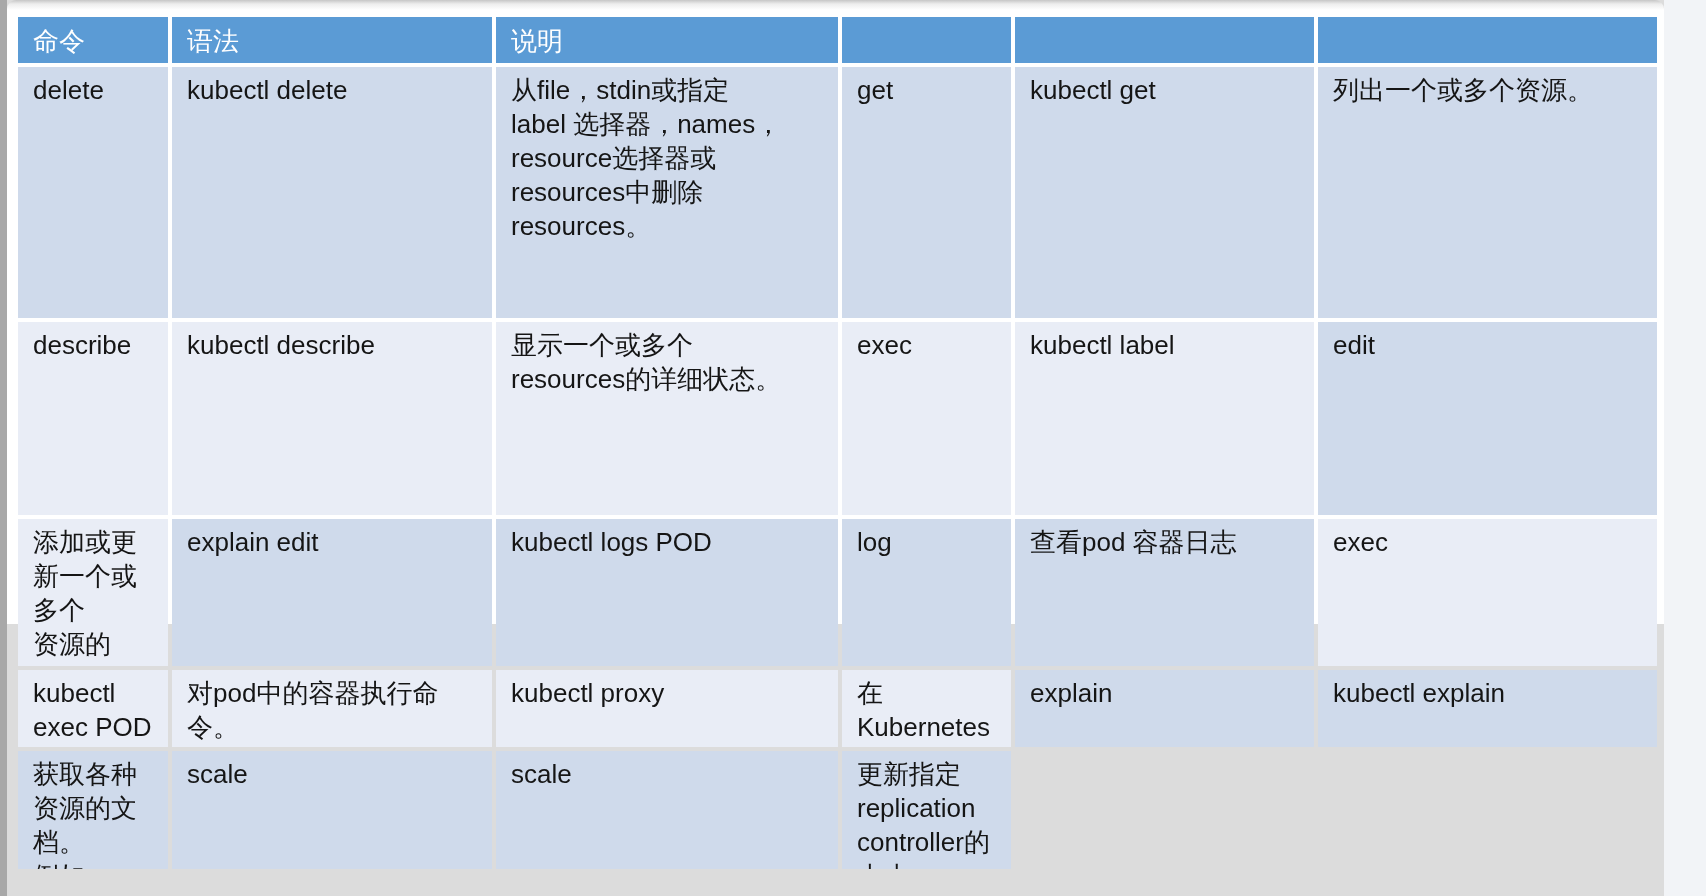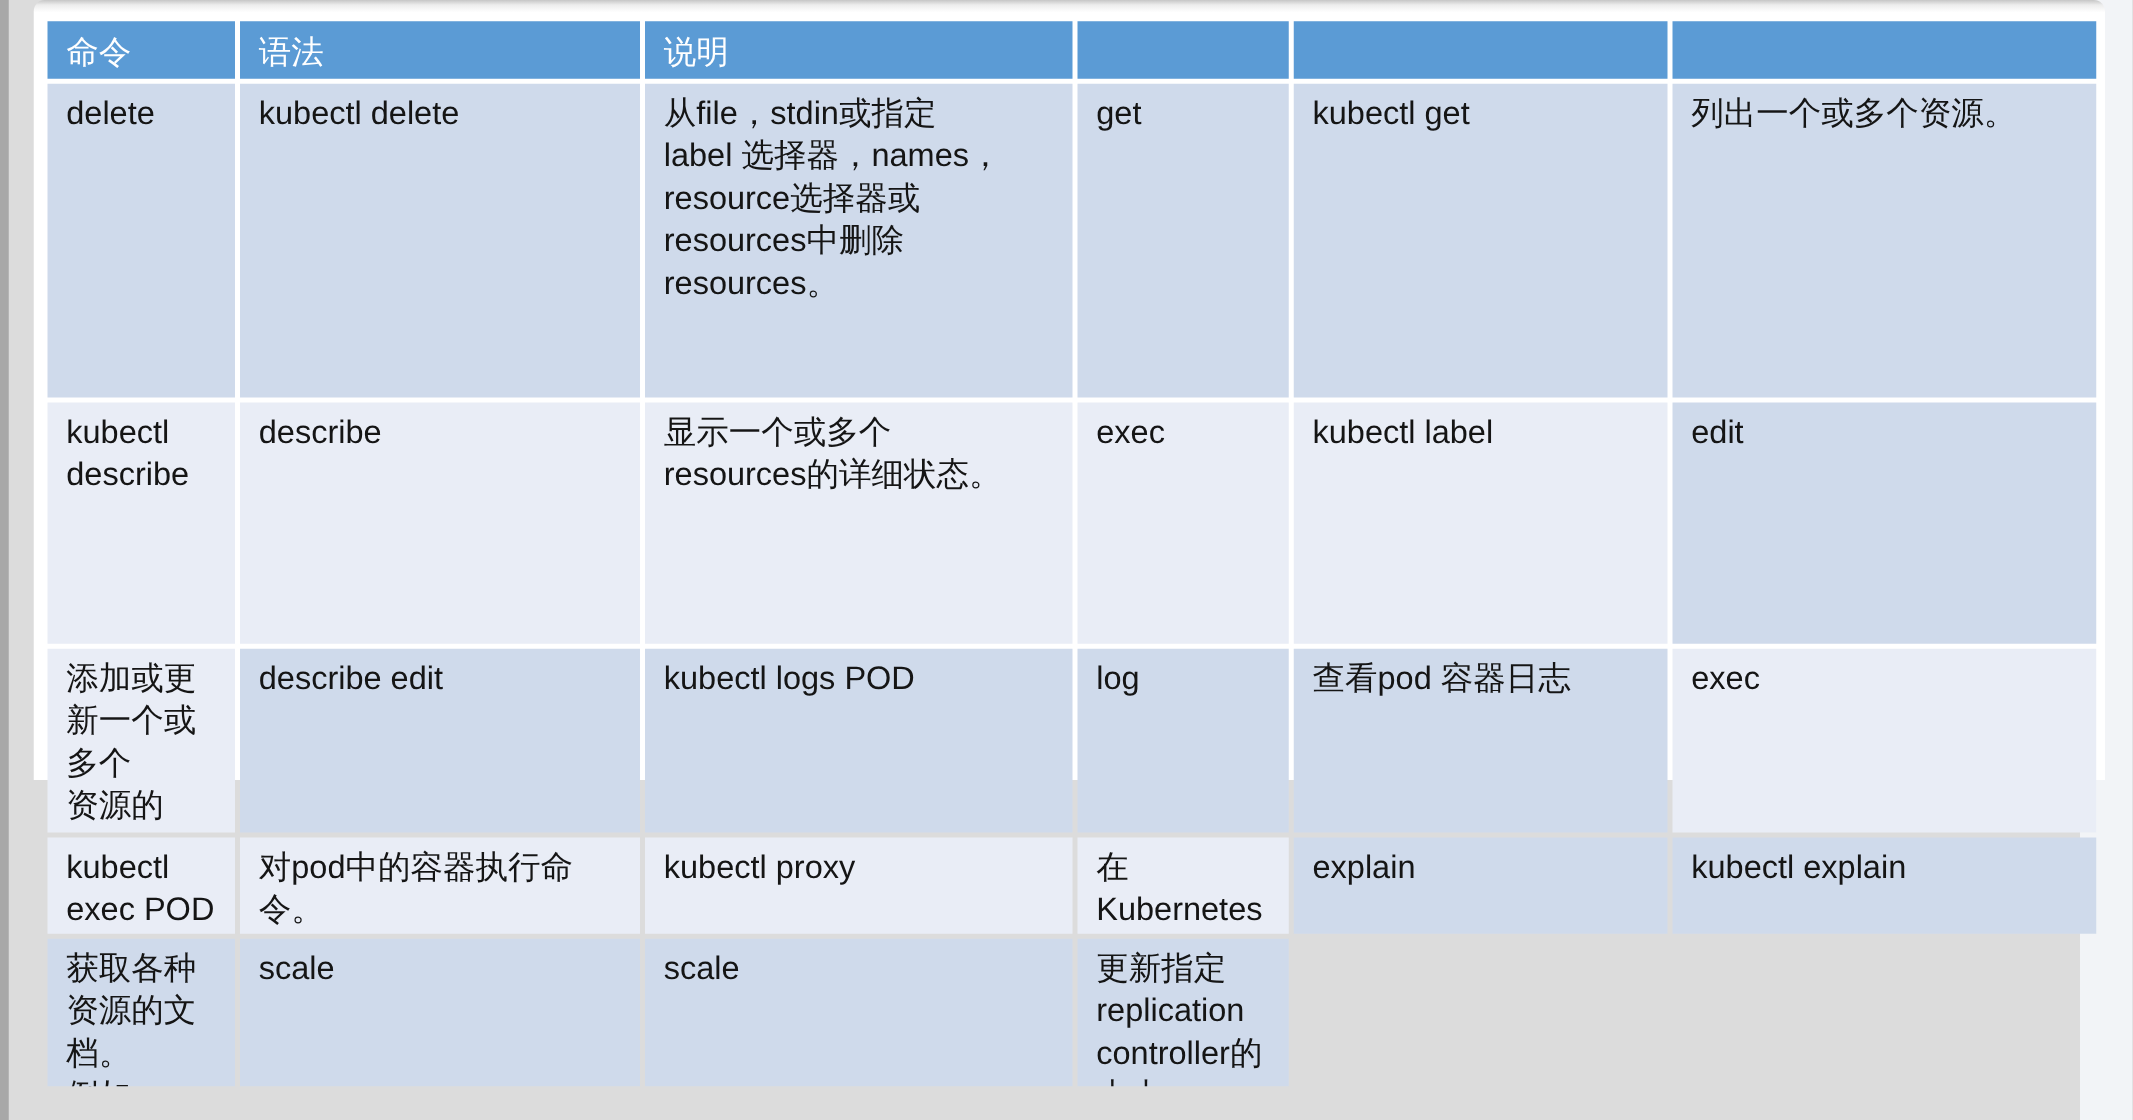--- a/index.html
+++ b/index.html
@@ -14,21 +14,20 @@
     background:var(--edge-dark,#a8a8a8);
   }
   .right-panel{
     position:absolute;left:1664px;top:0;width:42px;height:896px;
     background:var(--right-panel,#f2f4f7);
   }
   .page{
     position:absolute;left:7px;top:0;width:1657px;height:624px;
     background:linear-gradient(180deg,#c6c6c6 0px,#ededed 4px,#ffffff 10px);
     border-radius:9px 9px 0 0;
-    margin-left:20px;
   }
   .table-grid{
     position:absolute;left:11px;top:17px;
     display:grid;
     grid-template-columns:150px 320px 342px 169px 299px 339px;
     grid-template-rows:46px 251px 193px 147px 77px 118px;
     gap:4px;
     width:1639px;
   }
   .cell{
@@ -62,30 +61,30 @@
       <div class="cell dark">delete</div>
       <div class="cell dark">kubectl delete</div>
       <div class="cell dark">从file，stdin或指定
 label 选择器，names，
 resource选择器或
 resources中删除
 resources。</div>
       <div class="cell dark">get</div>
       <div class="cell dark">kubectl get</div>
       <div class="cell dark">列出一个或多个资源。</div>
+      <div class="cell light">describe</div>
       <div class="cell light">kubectl describe</div>
-      <div class="cell light">describe</div>
       <div class="cell light">显示一个或多个
 resources的详细状态。</div>
       <div class="cell light">exec</div>
       <div class="cell light">kubectl label</div>
       <div class="cell dark">edit</div>
       <div class="cell light">添加或更新一个或多个
 资源的flags。</div>
-      <div class="cell dark">describe edit</div>
+      <div class="cell dark">explain edit</div>
       <div class="cell dark">kubectl logs POD</div>
       <div class="cell dark">log</div>
       <div class="cell dark">查看pod 容器日志</div>
       <div class="cell light">exec</div>
       <div class="cell light">kubectl exec POD</div>
       <div class="cell light">对pod中的容器执行命
 令。</div>
       <div class="cell light">kubectl proxy</div>
       <div class="cell light">在Kubernetes API服务
 器运行代理。。</div>

